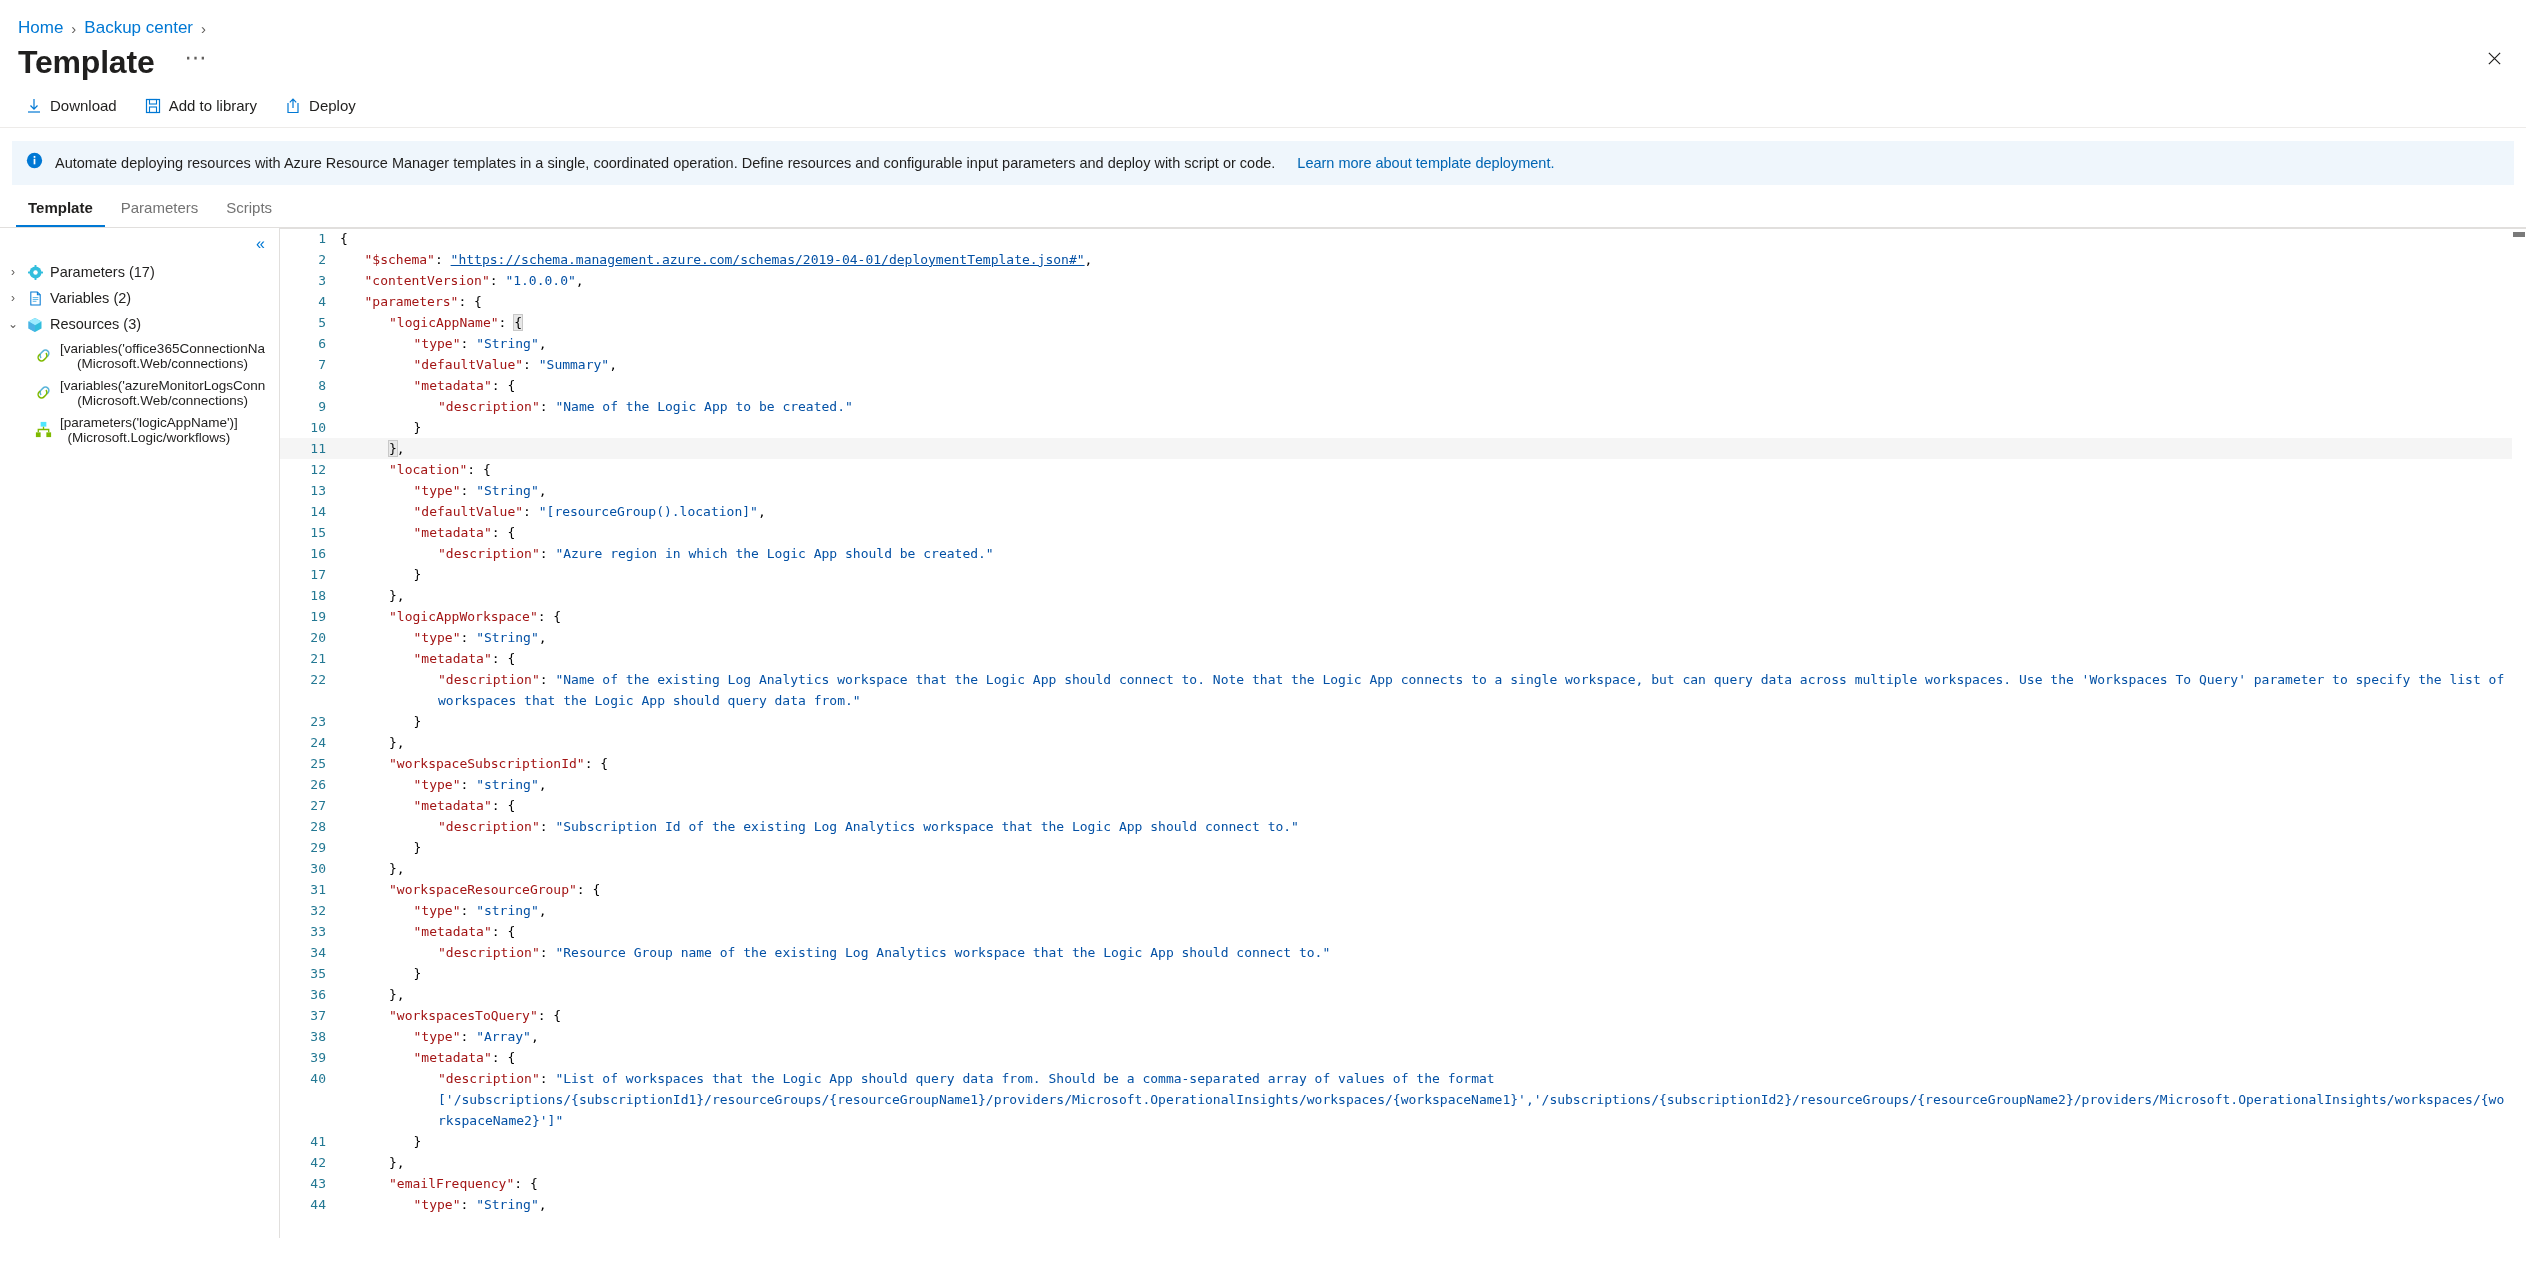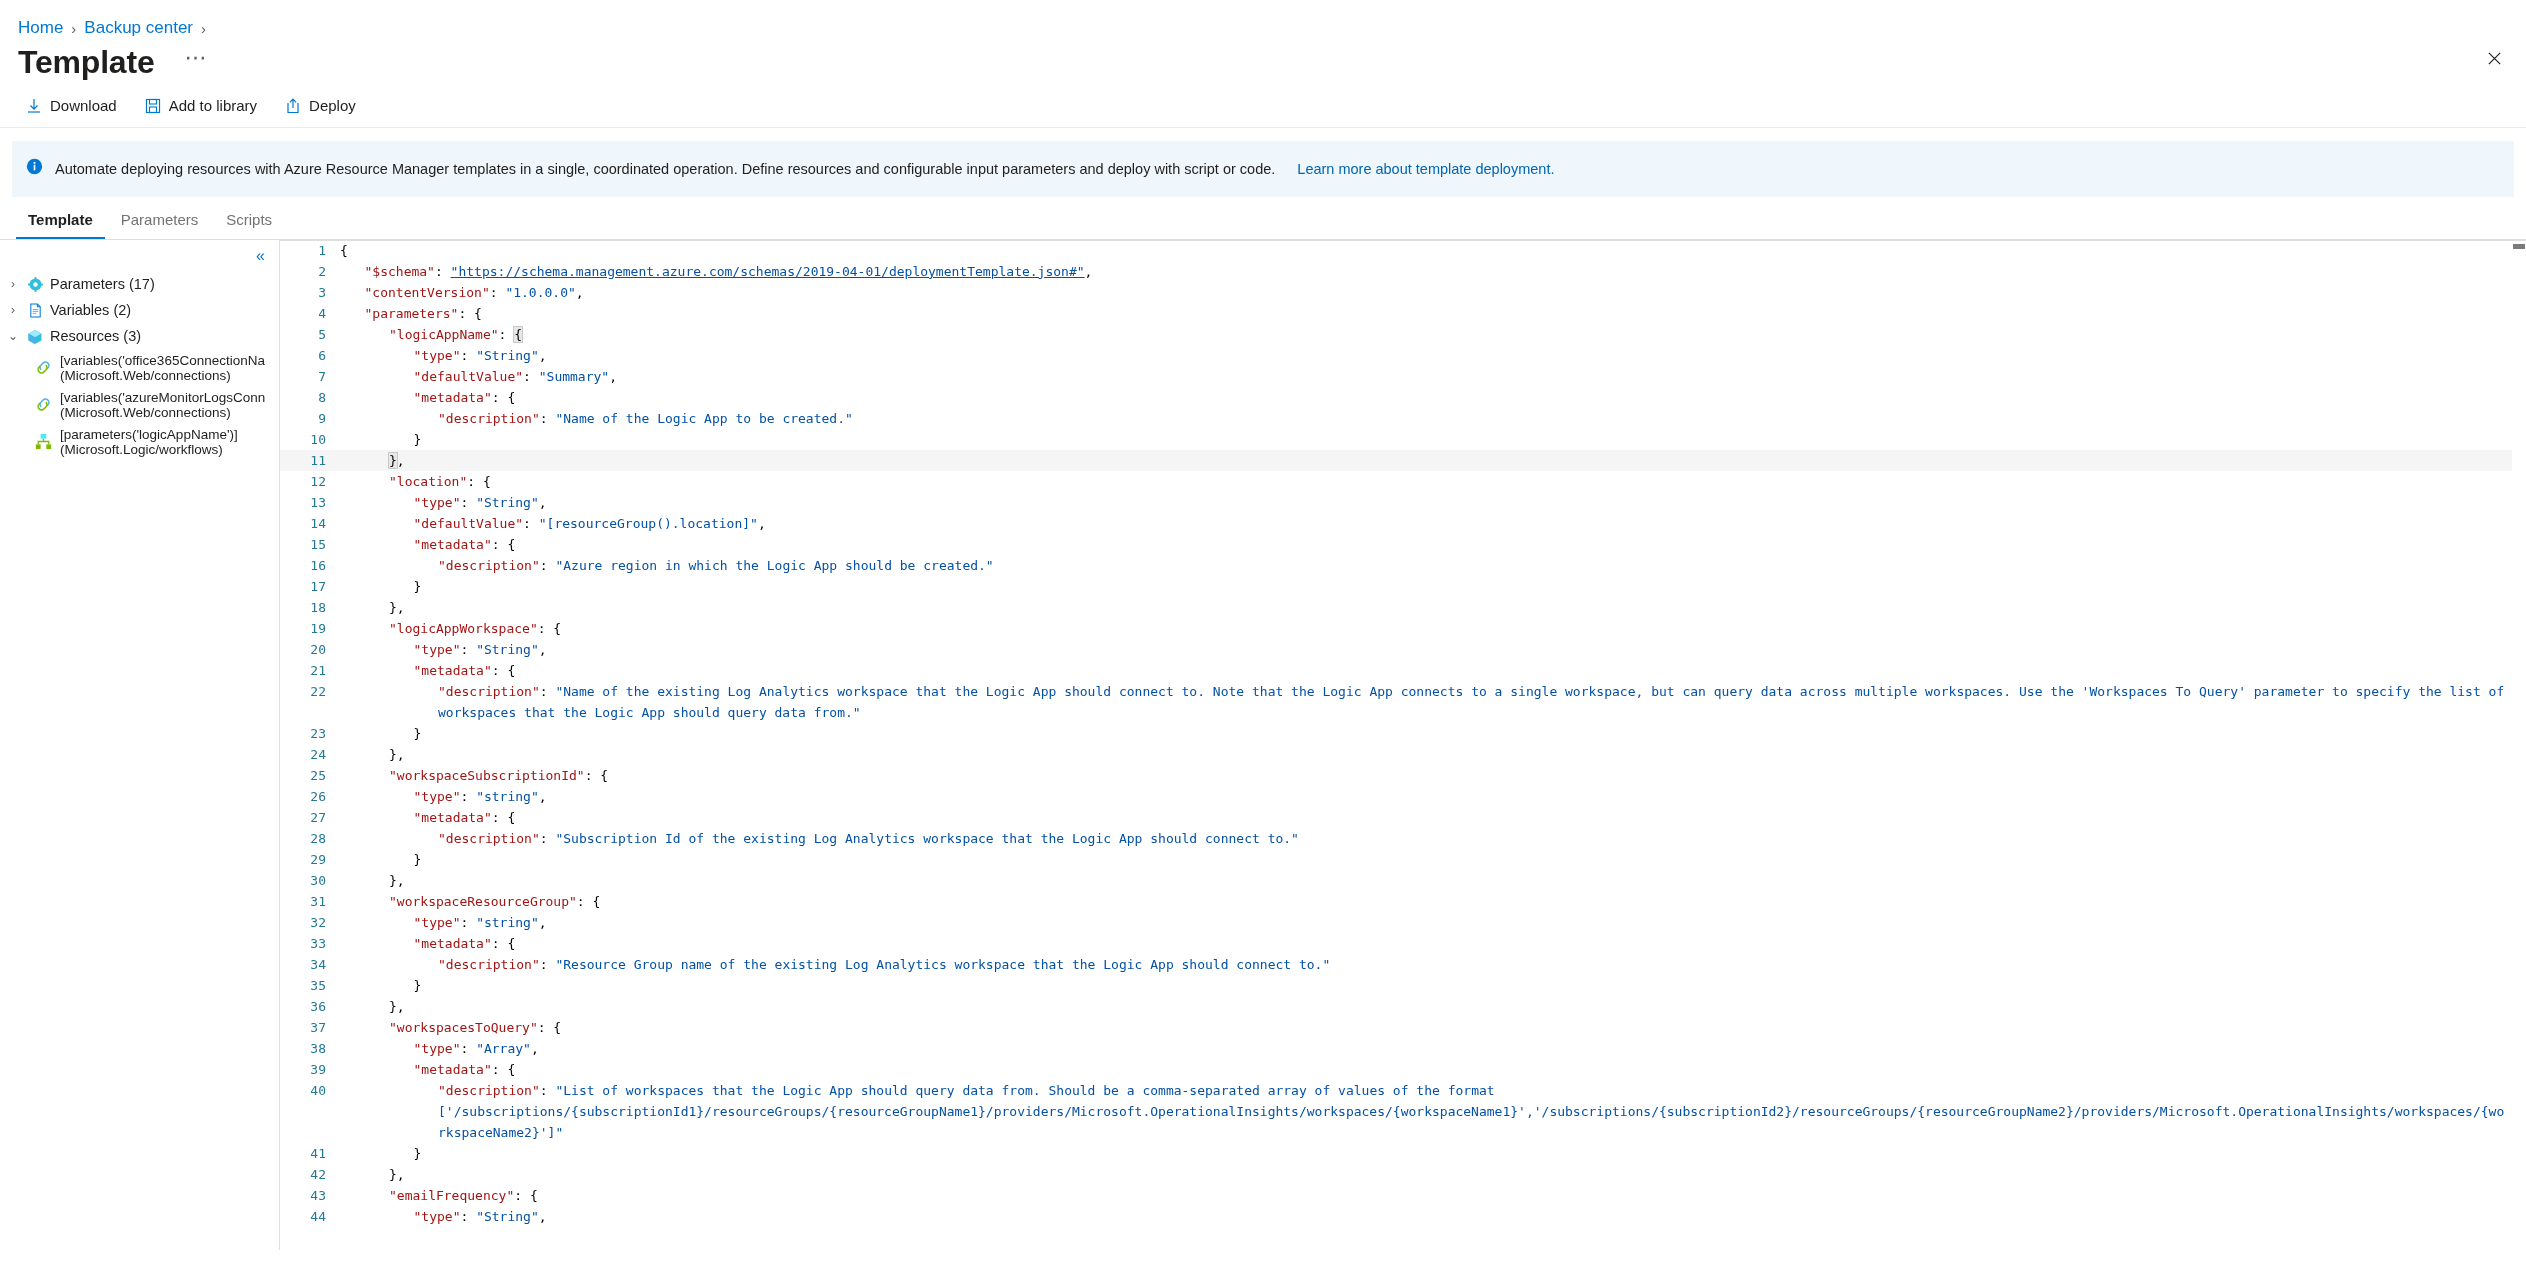--- a/index.html
+++ b/index.html
@@ -85,21 +85,21 @@
   }
   .cmd svg { display: block; }
 
   
   .banner {
     margin: 13px 12px 0 12px;
     background: #eff6fc;
     display: flex;
     align-items: center;
     gap: 12px;
-    padding: 17px 14px;
+    padding: 11px 14px;
     font-size: 14.5px;
     color: #201f1e;
     line-height: 1.3;
   }
   .banner-icon { flex: 0 0 auto; }
   .banner-text { white-space: nowrap; }
   .banner-link { color: #0065b3; cursor: pointer; margin-left: 10px; }
 
   
   .tabs {
@@ -177,21 +177,21 @@
     display: flex;
     align-items: flex-start;
     gap: 6px;
     padding: 3px 4px 3px 32px;
     font-size: 13.5px;
     color: #201f1e;
     cursor: pointer;
     overflow: hidden;
   }
   .child-ico { width: 22px; flex:0 0 22px; height: 30px; display:flex; align-items:center; justify-content:center; }
-  .child-lines { overflow: hidden; white-space: nowrap; line-height: 15.5px; }
+  .child-lines { overflow: hidden; white-space: nowrap; line-height: 15.5px; text-align: center; }
   .child-lines div { overflow: hidden; text-overflow: clip; }
 
   
   .editor-pane {
     flex: 1 1 auto;
     position: relative;
     background: #ffffff;
     overflow: hidden;
     font-family: "DejaVu Sans Mono", monospace;
     font-size: 13px;

